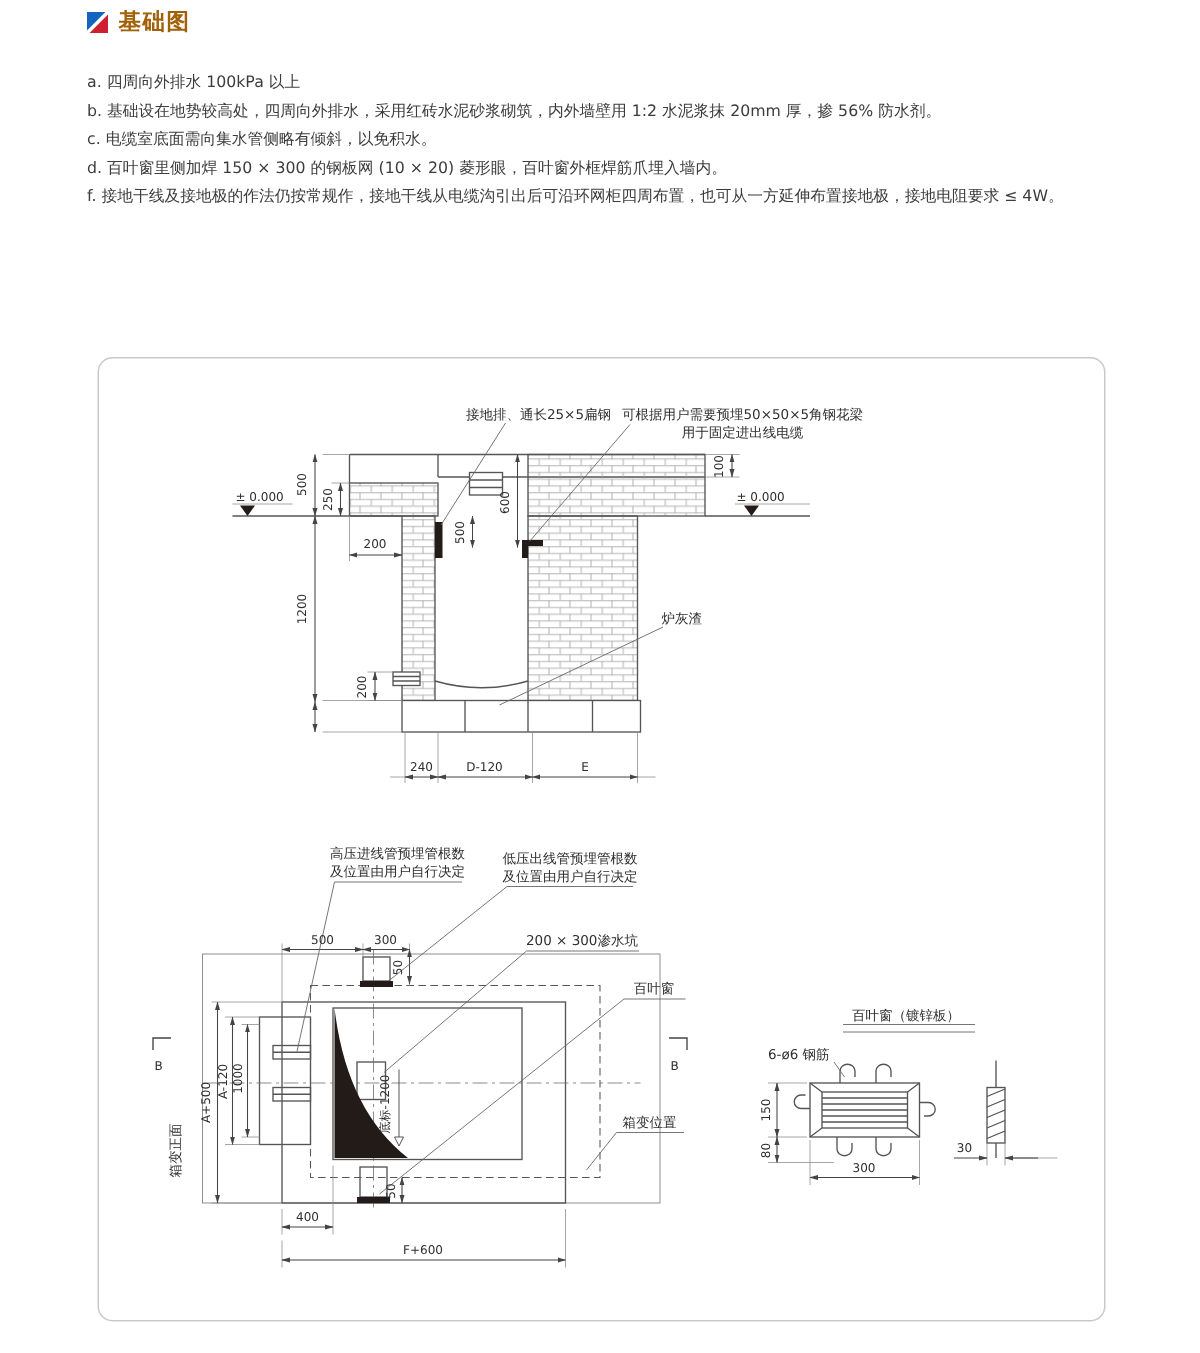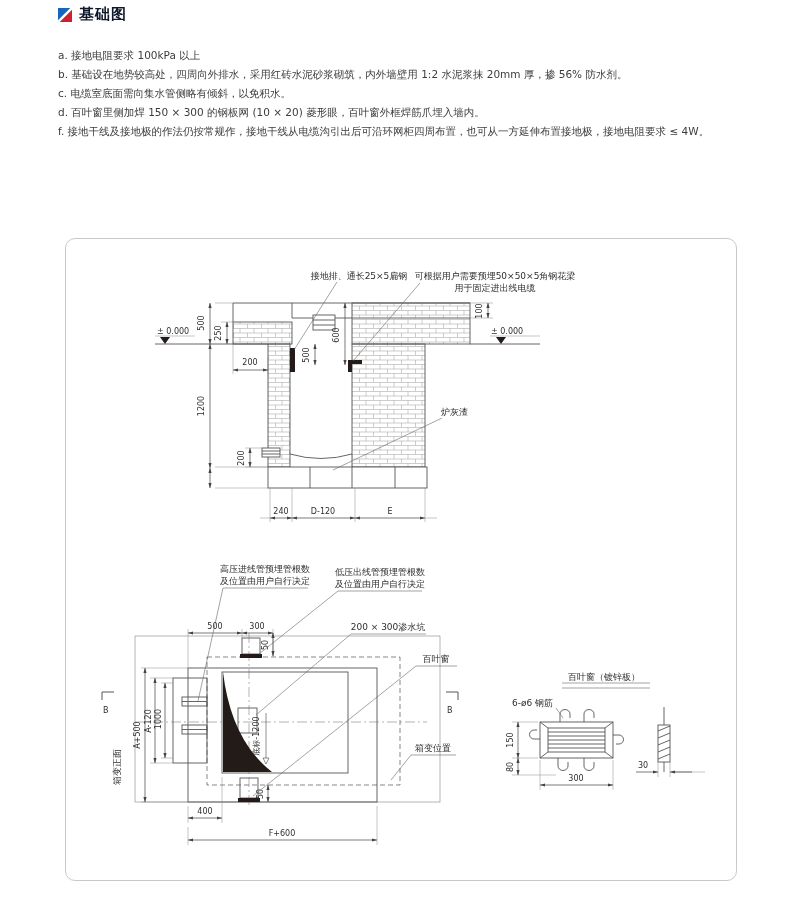--- a/index.html
+++ b/index.html
@@ -1,21 +1,21 @@
 <!DOCTYPE html>
 <html><head>
 <meta charset="utf-8">
 <style>
   html,body{margin:0;padding:0}
   body{
     width:800px;height:902px;background:#ffffff;position:relative;overflow:hidden;
     font-family:"DejaVu Sans","Liberation Sans",sans-serif;color:#3c3c3c;
   }
   .hdr-icon{position:absolute;left:58px;top:8px;width:14px;height:14px}
-  .hdr-title{position:absolute;left:79px;top:5px;font-size:15px;font-weight:bold;color:#0f172a;letter-spacing:1px}
+  .hdr-title{position:absolute;left:79px;top:5px;font-size:15px;font-weight:bold;color:#a16207;letter-spacing:1px}
   .notes{position:absolute;left:58px;top:46px;width:700px;font-size:10.5px;line-height:19px;white-space:nowrap}
   .panel{position:absolute;left:65px;top:238px;width:670px;height:641px;border:1px solid #c9c9c9;border-radius:10px;background:#fff}
   svg{position:absolute}
   svg text{font-family:"DejaVu Sans","Liberation Sans",sans-serif;fill:#2e2e2e}
   .cjk{font-size:9px}
   .dim{font-size:8px}
   .struct{stroke:#555;stroke-width:0.9;fill:none}
   .thin{stroke:#777;stroke-width:0.55;fill:none}
   .dimln{stroke:#444;stroke-width:0.7;fill:none}
   .ext{stroke:#888;stroke-width:0.5;fill:none}
@@ -25,21 +25,21 @@
 </head>
 <body>
 
 <svg class="hdr-icon" width="14" height="14" viewBox="0 0 14 14">
   <polygon points="0,0 12.3,0 0,12.3" fill="#1565c0"></polygon>
   <polygon points="14,1.7 14,14 1.7,14" fill="#ce2030"></polygon>
 </svg>
 <div class="hdr-title">基础图</div>
 
 <div class="notes">
-  <div>a. 接地电阻要求 100kPa 以上</div>
+  <div>a. 四周向外排水 100kPa 以上</div>
   <div>b. 基础设在地势较高处，四周向外排水，采用红砖水泥砂浆砌筑，内外墙壁用 1:2 水泥浆抹 20mm 厚，掺 56% 防水剂。</div>
   <div>c. 电缆室底面需向集水管侧略有倾斜，以免积水。</div>
   <div>d. 百叶窗里侧加焊 150 × 300 的钢板网 (10 × 20) 菱形眼，百叶窗外框焊筋爪埋入墙内。</div>
   <div>f. 接地干线及接地极的作法仍按常规作，接地干线从电缆沟引出后可沿环网柜四周布置，也可从一方延伸布置接地极，接地电阻要求 ≤ 4W。</div>
 </div>
 
 <div class="panel"></div>
 
 <svg style="left:65px;top:247px" width="672" height="292" viewBox="0 0 672 292">
   <defs>

